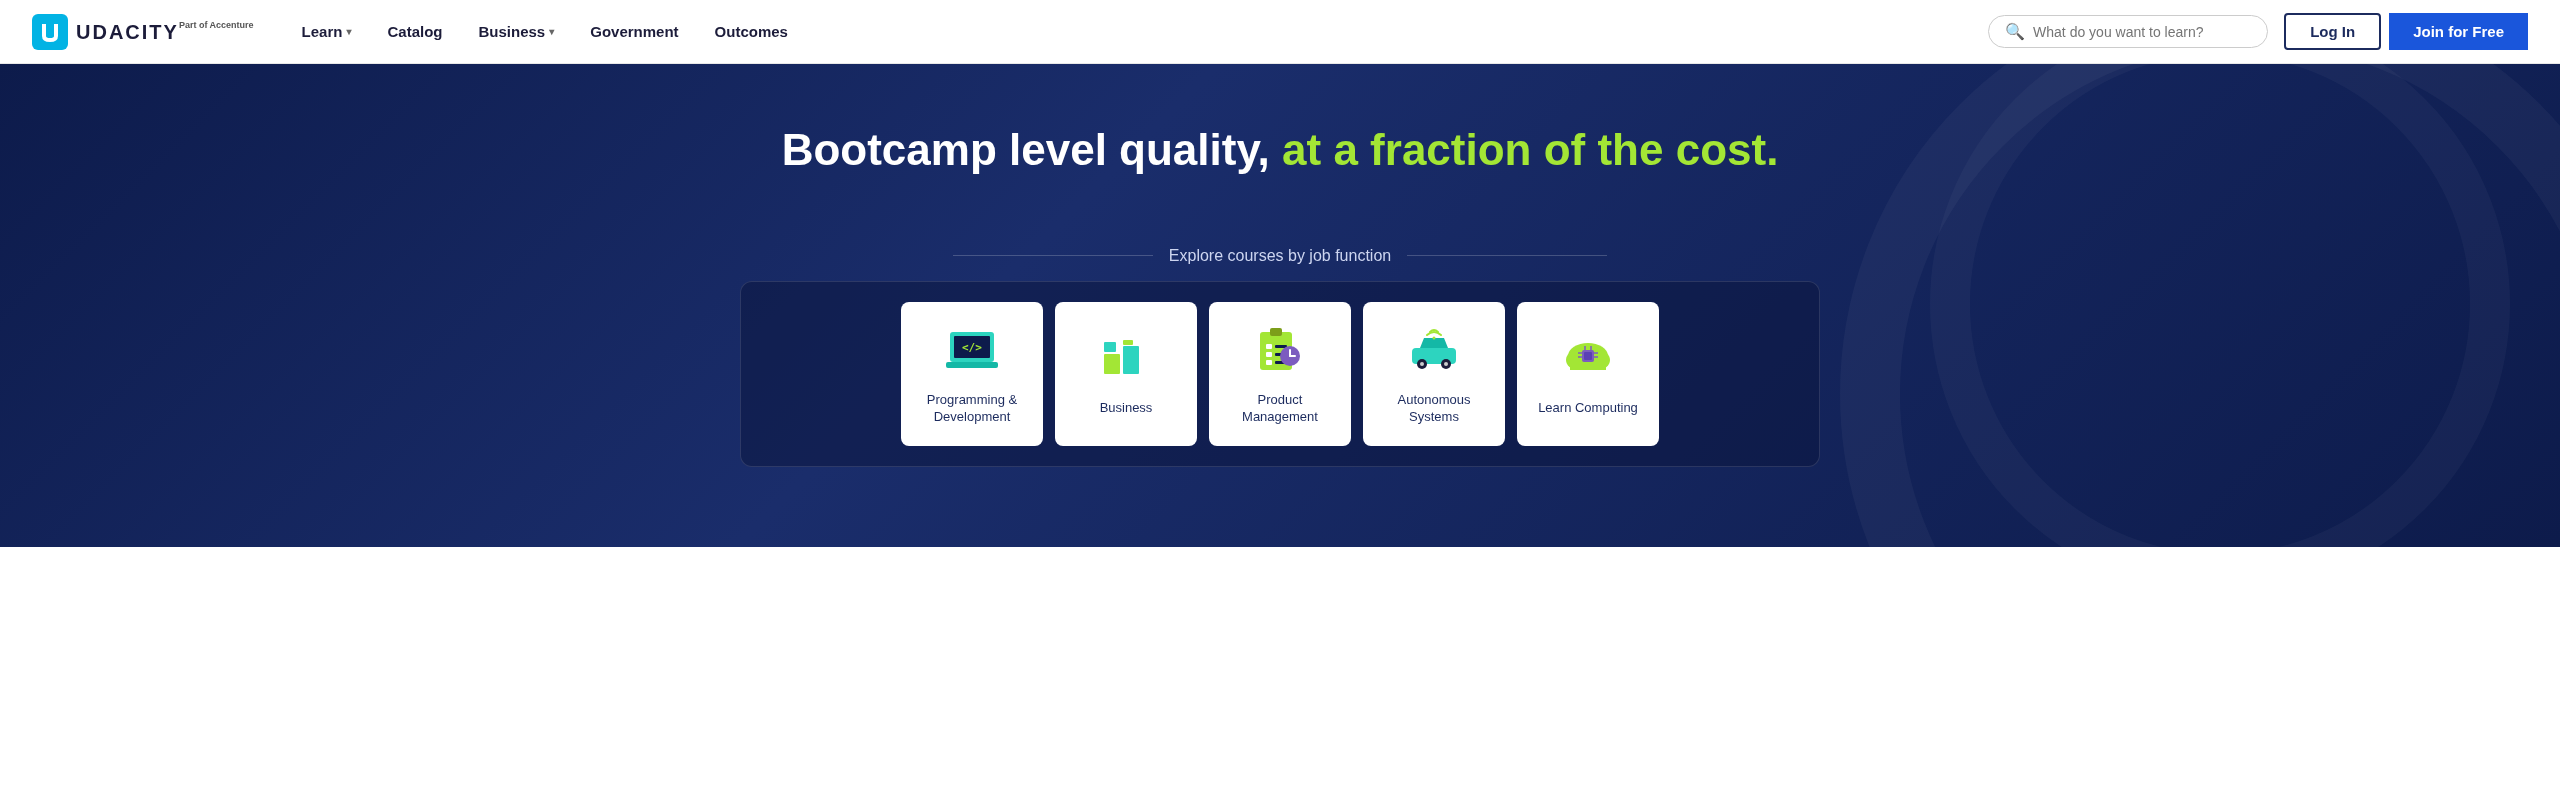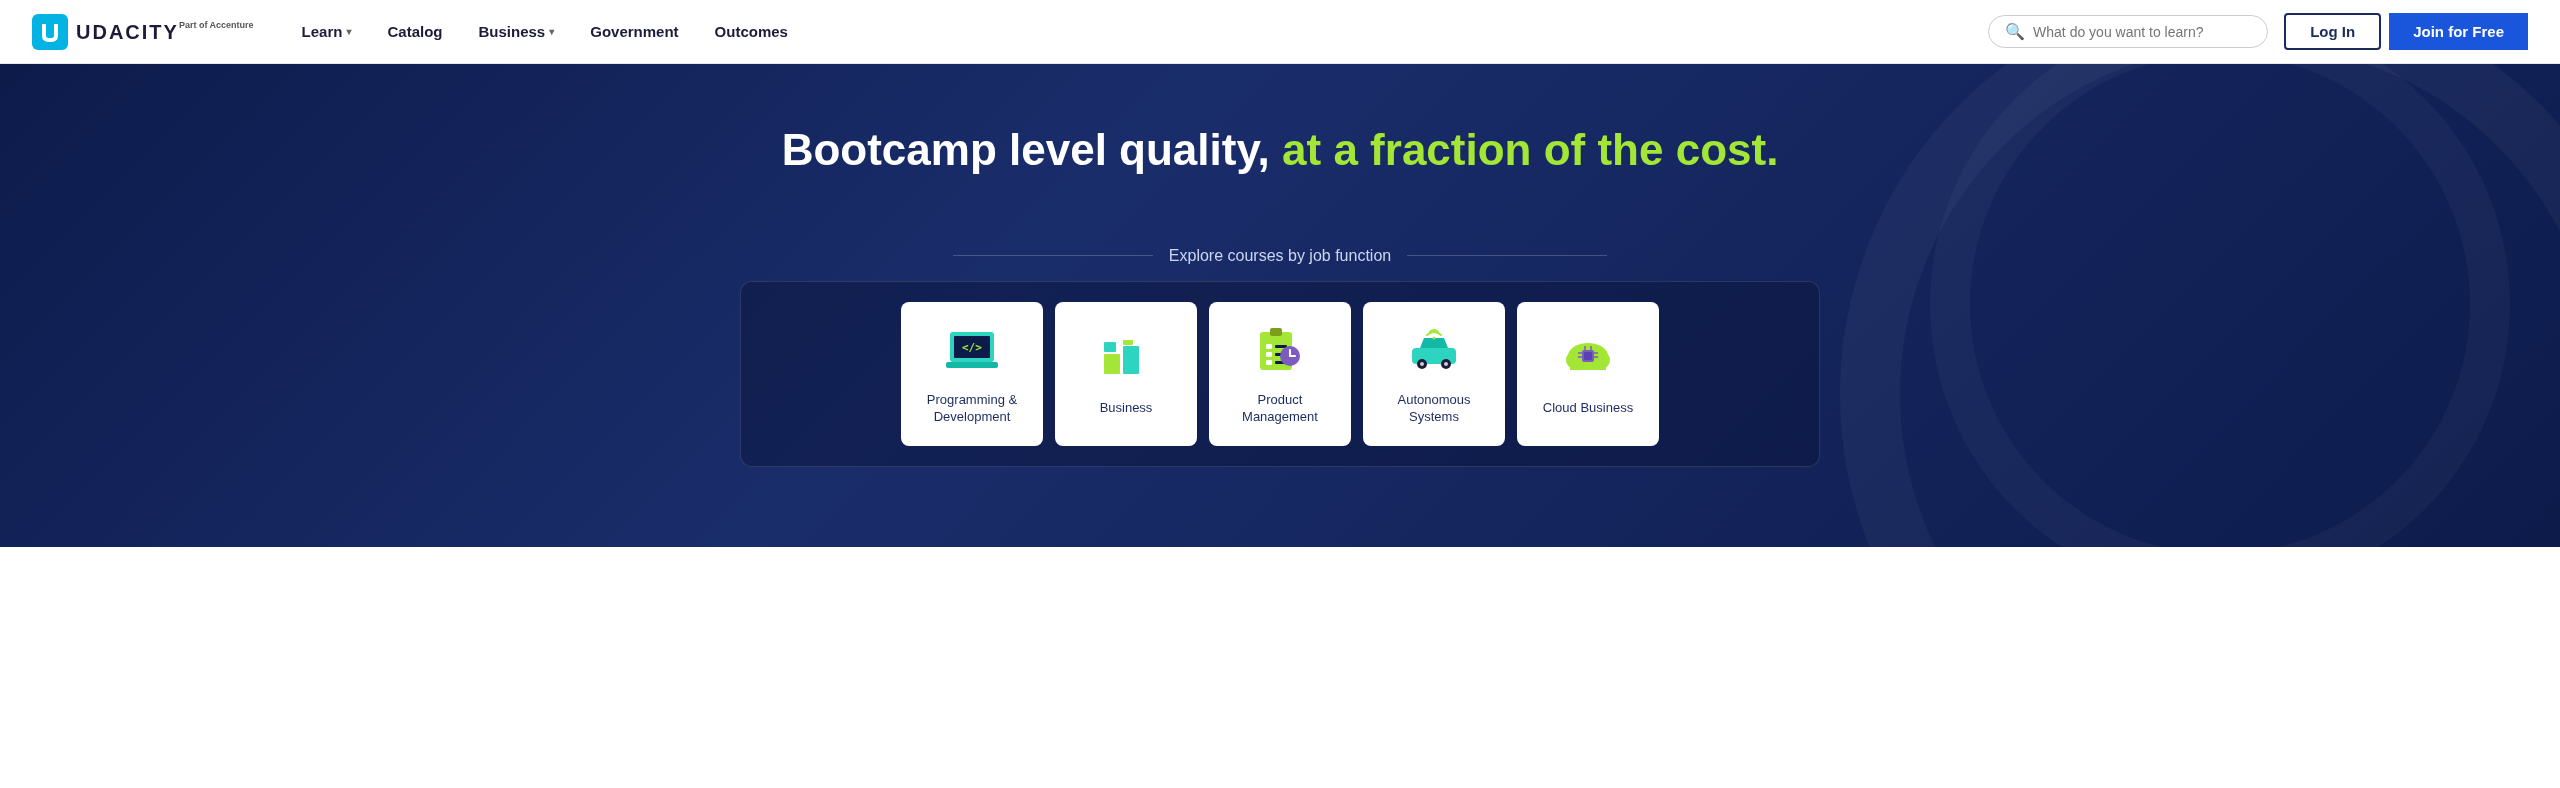--- a/index.html
+++ b/index.html
@@ -368,18 +368,18 @@
             <rect x="26" y="20" width="8" height="8" rx="1" fill="#5b3fb5"></rect>
 
             <line x1="24" y1="21" x2="20" y2="21" stroke="#7c5cbf" stroke-width="1.5"></line>
             <line x1="24" y1="25" x2="20" y2="25" stroke="#7c5cbf" stroke-width="1.5"></line>
             <line x1="36" y1="21" x2="40" y2="21" stroke="#7c5cbf" stroke-width="1.5"></line>
             <line x1="36" y1="25" x2="40" y2="25" stroke="#7c5cbf" stroke-width="1.5"></line>
             <line x1="27" y1="18" x2="27" y2="14" stroke="#7c5cbf" stroke-width="1.5"></line>
             <line x1="33" y1="18" x2="33" y2="14" stroke="#7c5cbf" stroke-width="1.5"></line>
           </svg>
         </div>
-        <span class="course-label">Cloud Business</span>
+        <span class="course-label">Learn Computing</span>
       </div>
 
     </div>
   </div>
 </section>
 
 </body></html>

